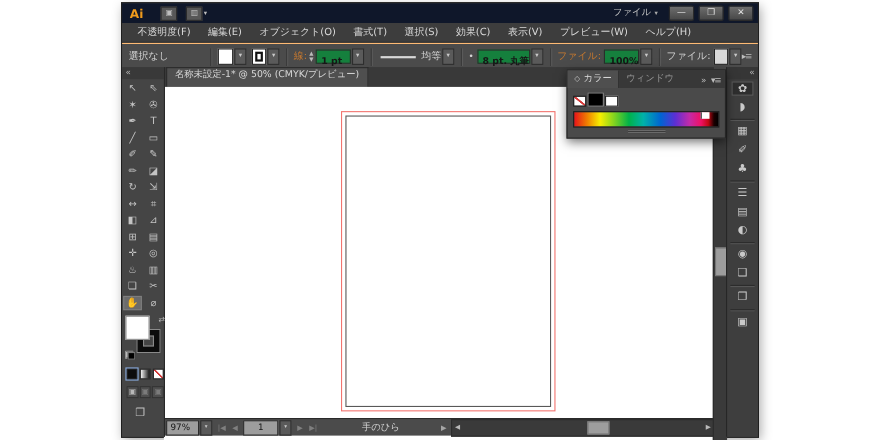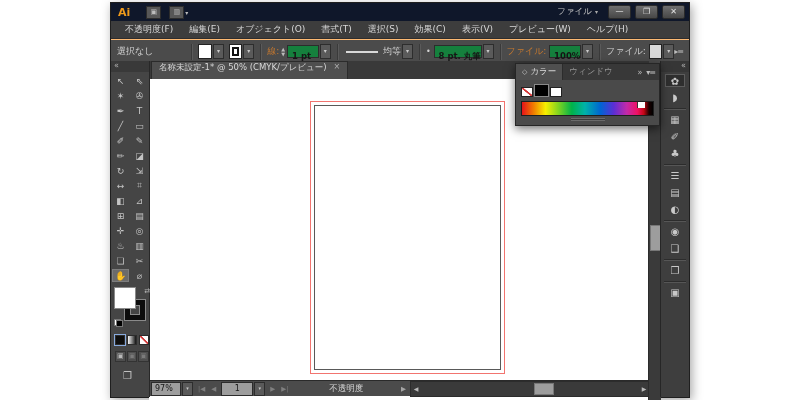--- a/index.html
+++ b/index.html
@@ -69,21 +69,21 @@
   .mode-none{background:linear-gradient(to top right,#fff 42%,#d53a3a 46%,#d53a3a 56%,#fff 60%);}
   .draw-row{display:flex;gap:1px;margin:6px 0 0 4px;}
   .draw-btn{width:10px;height:9px;color:#b8b8b8;font-size:7px;line-height:9px;text-align:center;
             background:#4e4e4e;border:1px solid #333;}
   .draw-btn.dim{color:#7b7b7b;}
   .screen-btn{margin:8px 0 0 12px;color:#c0c0c0;font-size:10px;}
   
   .tabbar{position:absolute;left:38px;top:0;right:40px;height:18px;background:#393939;
           border-bottom:1px solid #2b2b2b;display:flex;}
   .doc-tab{margin-left:2px;background:#4f4f4f;border:1px solid #2b2b2b;border-bottom:none;
-           display:flex;align-items:flex-start;padding:0 7px;font-size:8.5px;color:#d8d8d8;gap:7px;}
+           display:flex;align-items:flex-end;padding:0 7px;font-size:8.5px;color:#d8d8d8;gap:7px;flex-direction:column;}
   .tab-close{color:#b0b0b0;font-size:8px;}
   .canvas{position:absolute;left:38px;top:18px;width:502px;height:361px;background:#fff;overflow:hidden;}
   .bleed{position:absolute;left:161px;top:22px;width:193px;height:271px;border:1px solid #f2746f;}
   .artboard{position:absolute;left:3px;top:3px;right:3px;bottom:3px;border:1px solid #595959;background:#fff;}
   
   .statusbar{position:absolute;left:38px;bottom:1px;width:502px;height:16px;background:#4b4b4b;
              border-top:1px solid #2a2a2a;display:flex;align-items:center;font-size:8.5px;
              color:#cfcfcf;padding-left:2px;box-sizing:border-box;}
   .sb-field{background:#9d9d9d;color:#161616;border:1px solid #2c2c2c;height:12px;line-height:12px;
             padding:0 3px;font-size:8px;}
@@ -337,21 +337,21 @@
 
     <div class="statusbar">
       <span class="sb-field sb-zoom">97%</span>
       <span class="sb-dd">▾</span>
       <span class="sb-nav">|◀</span>
       <span class="sb-nav">◀</span>
       <span class="sb-field sb-board">1</span>
       <span class="sb-dd">▾</span>
       <span class="sb-nav">▶</span>
       <span class="sb-nav">▶|</span>
-      <span class="sb-status">不透明度</span>
+      <span class="sb-status">手のひら</span>
       <span class="sb-pop">▶</span>
       <span class="hscroll">
         <span class="hs-arrow">◀</span>
         <span class="hs-track">
             <span class="hs-thumb"></span>
           </span>
         <span class="hs-arrow">▶</span>
       </span>
     </div>
 

